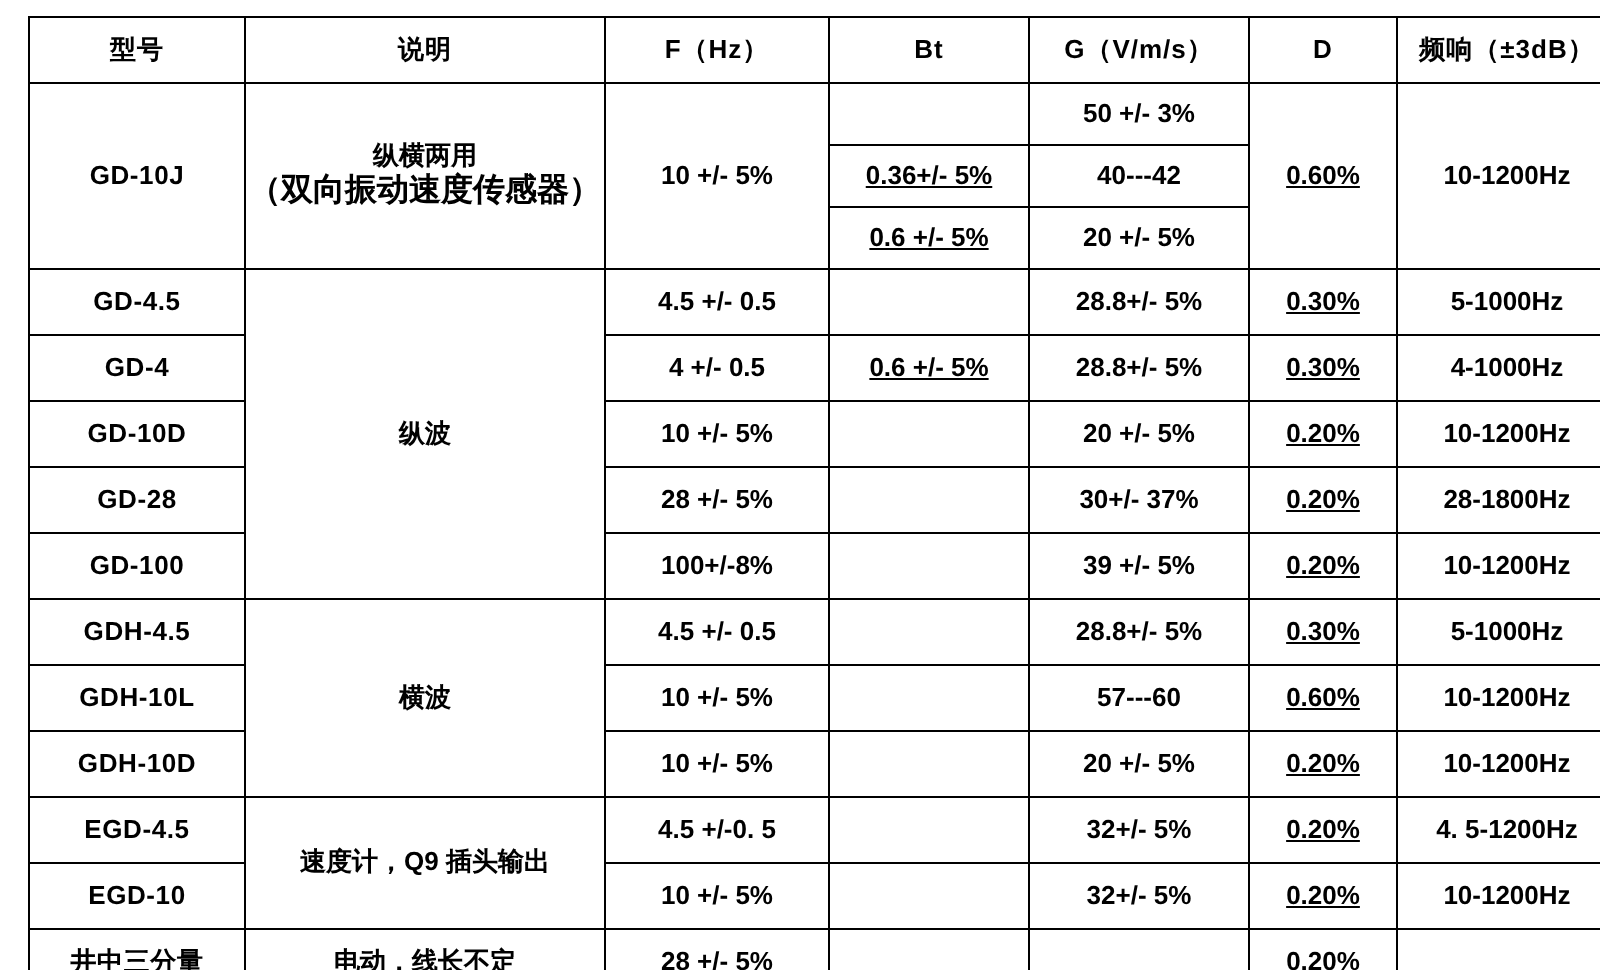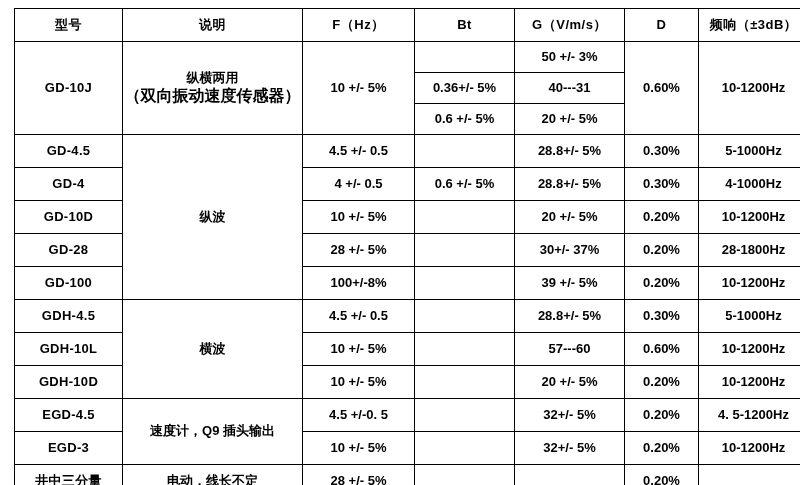--- a/index.html
+++ b/index.html
@@ -61,20 +61,21 @@
     text-align: left;
     padding-left: 7px;
     font-size: 12.5px;
     font-weight: bold;
     margin-top: 44px;
   }
   td.valc {
     text-align: center;
     font-size: 12.5px;
     font-weight: bold;
+    text-decoration: underline;
   }
   .r-std td { height: 32px; }
   .sub-cell { height: 30px; }
   .desc-small {
     font-size: 16px;
     display: block;
   }
 </style>
 </head>
 <body>
@@ -108,21 +109,21 @@
           <span class="desc-small">（双向振动速度传感器）</span>
         </td>
         <td class="val" rowspan="3">10 +/- 5%</td>
         <td class="valc sub-cell"></td>
         <td class="val sub-cell">50 +/- 3%</td>
         <td class="valc" rowspan="3">0.60%</td>
         <td class="val" rowspan="3">10-1200Hz</td>
       </tr>
       <tr>
         <td class="valc sub-cell">0.36+/- 5%</td>
-        <td class="val sub-cell">40---31</td>
+        <td class="val sub-cell">40---42</td>
       </tr>
       <tr>
         <td class="valc sub-cell">0.6 +/- 5%</td>
         <td class="val sub-cell">20 +/- 5%</td>
       </tr>
 
       <tr class="r-std">
         <td class="model">GD-4.5</td>
         <td class="desc" rowspan="5">纵波</td>
         <td class="val">4.5 +/- 0.5</td>
@@ -193,21 +194,21 @@
       <tr class="r-std">
         <td class="model">EGD-4.5</td>
         <td class="desc" rowspan="2">速度计，Q9 插头输出</td>
         <td class="val">4.5 +/-0. 5</td>
         <td class="valc"></td>
         <td class="val">32+/- 5%</td>
         <td class="valc">0.20%</td>
         <td class="val">4. 5-1200Hz</td>
       </tr>
       <tr class="r-std">
-        <td class="model">EGD-3</td>
+        <td class="model">EGD-10</td>
         <td class="val">10 +/- 5%</td>
         <td class="valc"></td>
         <td class="val">32+/- 5%</td>
         <td class="valc">0.20%</td>
         <td class="val">10-1200Hz</td>
       </tr>
 
       <tr class="r-std">
         <td class="model">井中三分量</td>
         <td class="desc">电动，线长不定</td>

